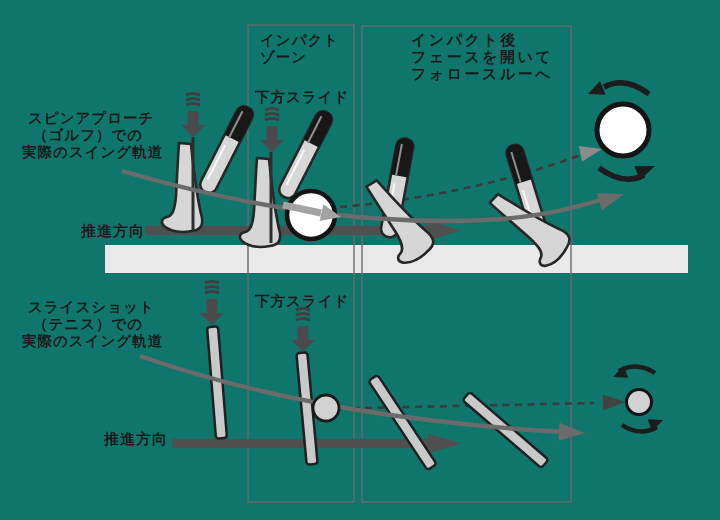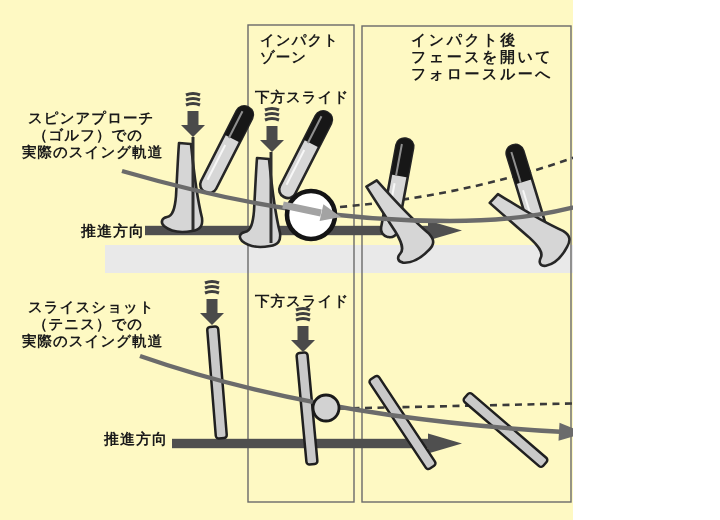--- a/index.html
+++ b/index.html
@@ -1,16 +1,16 @@
 <!DOCTYPE html>
 <html lang="ja"><head>
 <meta charset="utf-8">
 <style>
   html,body{margin:0;padding:0;background:#ffffff;}
-  .stage{position:relative;width:573px;height:520px;background:#fef9c3;overflow:hidden;}
+  .stage{position:relative;width:720px;height:520px;background:#0f766e;overflow:hidden;}
   svg{display:block;}
   text{font-family:"DejaVu Sans","Liberation Sans",sans-serif;
        font-size:14.5px;font-weight:600;fill:#1a1a1a;letter-spacing:1px;}
   text.wide{letter-spacing:2.5px;font-size:15px;}
   text.dir{font-size:15px;}
 </style>
 </head>
 <body>
 
 <div class="stage">

